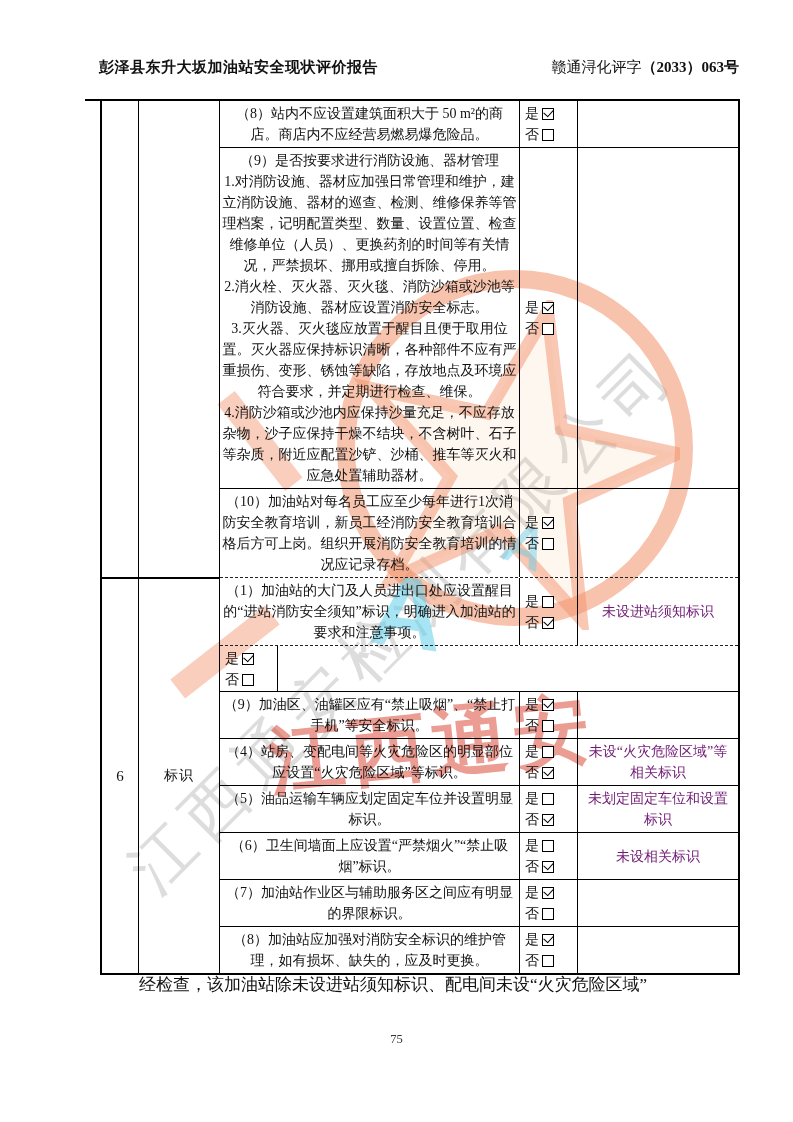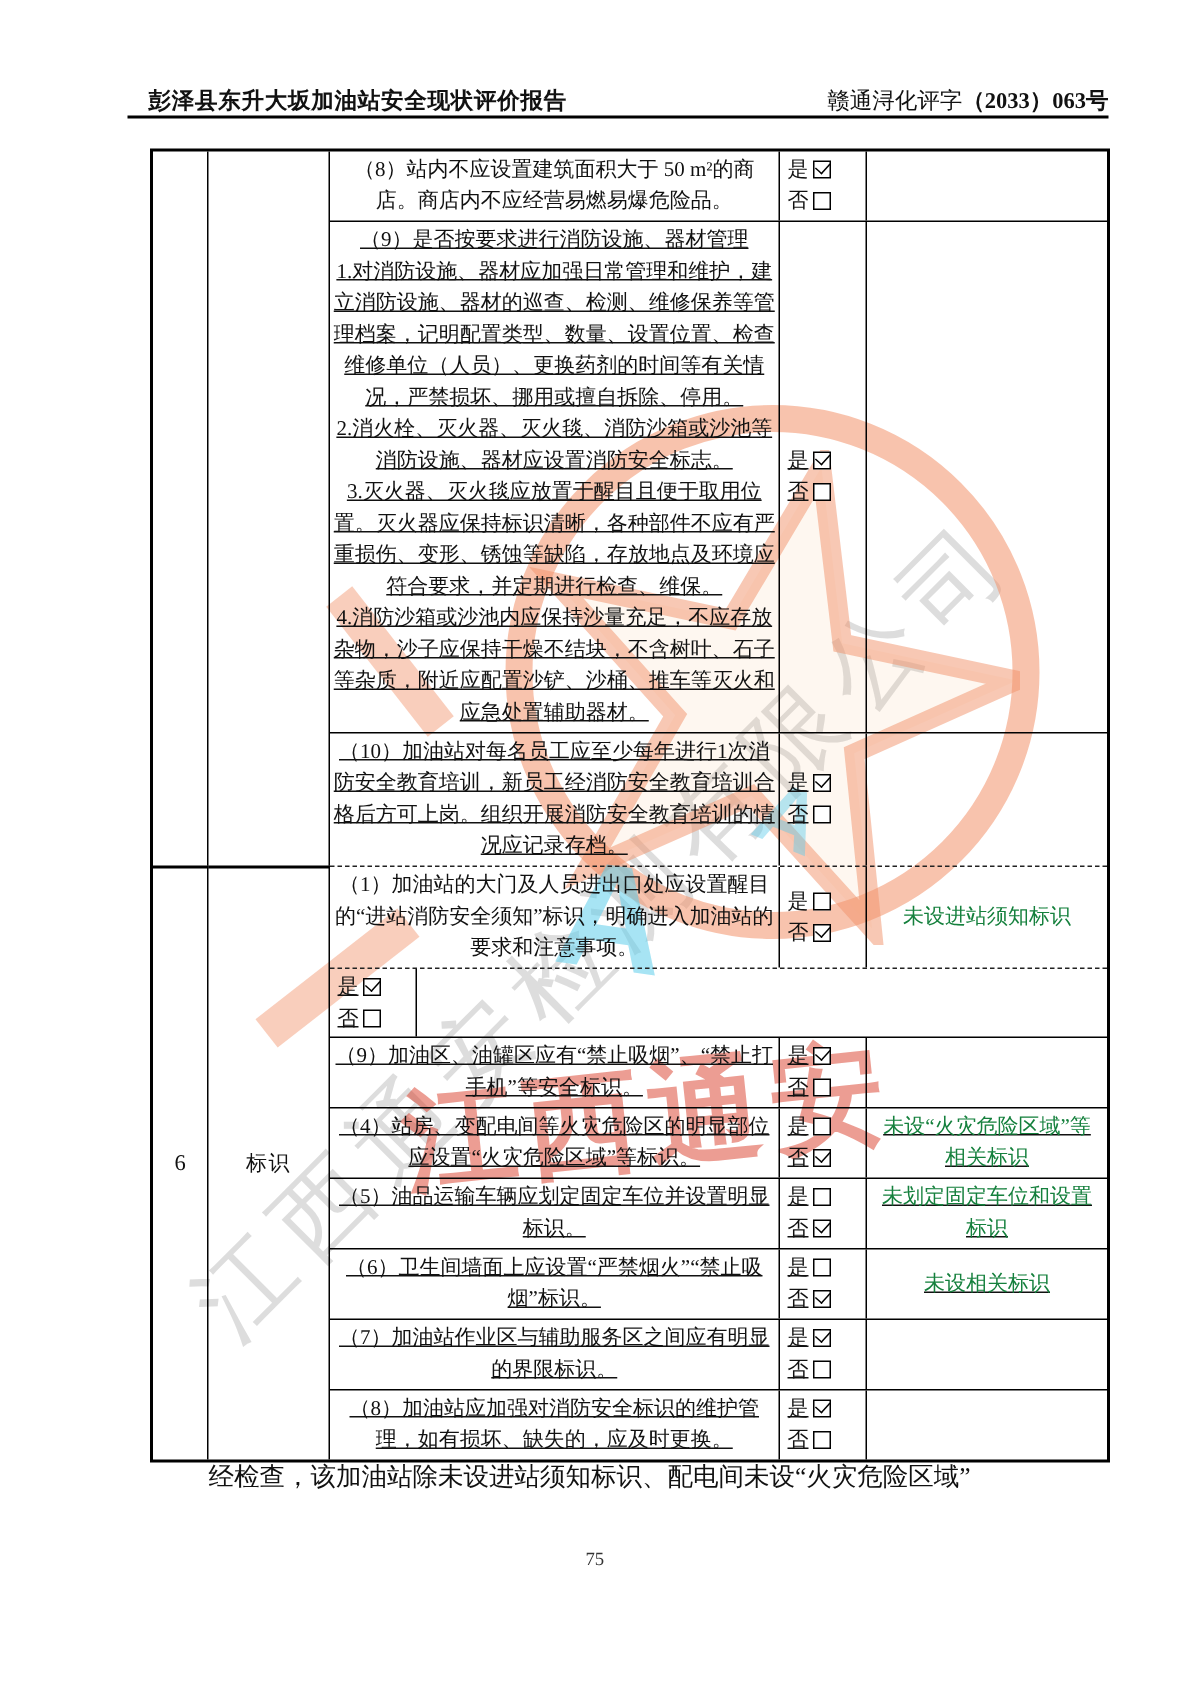--- a/index.html
+++ b/index.html
@@ -1,50 +1,50 @@
 <!DOCTYPE html>
 <html><head>
 <meta charset="utf-8">
 <style>
   html,body{margin:0;padding:0;background:#fff;}
   .page{position:relative;width:793px;height:1122px;background:#fff;overflow:hidden;
         font-family:"Liberation Serif","DejaVu Serif",serif;color:#111;}
 
   
   .header{position:absolute;left:85px;top:58px;width:654px;border-bottom:2px solid #000;
-          padding-bottom:0;display:flex;justify-content:space-between;align-items:flex-end;}
+          padding-bottom:22px;display:flex;justify-content:space-between;align-items:flex-end;}
   .header-left{font-size:15px;font-weight:bold;letter-spacing:.5px;padding-left:14px;}
   .header-right{font-size:15px;}
   .header-right .num{font-weight:bold;}
 
   
   .tablewrap{position:absolute;left:100px;top:99px;width:636px;border:2px solid #000;}
   .table-section{display:flex;align-items:stretch;}
   .table-section.second .col-num,
   .table-section.second .col-label{border-top:2px solid #000;}
   .col-num{flex:0 0 36px;border-right:1px solid #000;display:flex;align-items:center;
            justify-content:center;font-size:15px;}
   .col-label{flex:0 0 80px;border-right:1px solid #000;display:flex;align-items:center;
              justify-content:center;font-size:14px;letter-spacing:1px;}
   .section-rows{flex:1;display:flex;flex-direction:column;}
   .row{display:flex;min-height:45px;}
-  .row + .row{border-top:1px solid #000;text-decoration:underline;}
+  .row + .row{border-top:1px solid #000;}
   .row.dashed-top{border-top:1.6px dashed #222;}
   .cell-item{flex:0 0 295px;border-right:1px solid #000;padding:2px 2px;display:flex;
              flex-direction:column;justify-content:center;}
   .para{font-size:14px;line-height:21px;text-align:center;word-break:break-all;}
   .cell-check{flex:0 0 52px;border-right:1px solid #000;display:flex;flex-direction:column;
               justify-content:center;padding-left:5px;font-size:14px;line-height:21px;}
   .cbline{white-space:nowrap;}
   .cb{display:inline-block;width:12px;height:12px;border:1.5px solid #000;margin-left:3px;
       position:relative;top:2px;background:#fff;box-sizing:border-box;}
   .cb.checked::after{content:"";position:absolute;left:1px;top:0;width:8px;height:5px;
       border-left:1.8px solid #000;border-bottom:1.8px solid #000;transform:rotate(-48deg);}
   .cell-remark{flex:1;display:flex;align-items:center;justify-content:center;text-align:center;
-               font-size:14px;line-height:21px;color:#15803d;padding:1px 4px;}
+               font-size:14px;line-height:21px;color:#701a75;padding:1px 4px;}
 
   
   .foot-para{position:absolute;left:105px;top:972px;width:632px;font-size:17px;line-height:26px;
              text-indent:34px;}
   .page-num{position:absolute;left:0;top:1032px;width:793px;text-align:center;font-size:12.5px;color:#333;font-family:Liberation Serif, serif;}
 
   
   .wm{position:absolute;inset:0;pointer-events:none;}
   .wm-ring{position:absolute;left:337px;top:270px;width:356px;height:356px;border-radius:50%;
            border:18px solid rgba(242,146,106,.55);box-sizing:border-box;}

